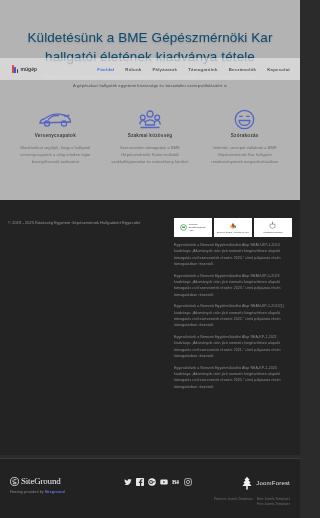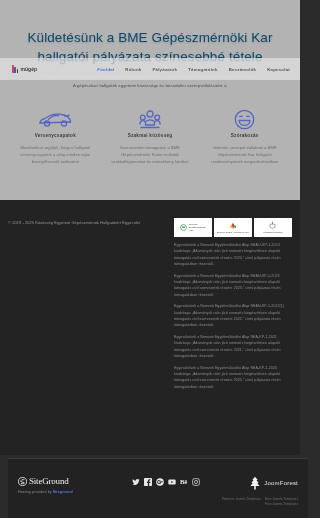--- a/index.html
+++ b/index.html
@@ -179,21 +179,21 @@
     font-size: 3.6px;
     line-height: 6.3px;
     color: #8d8d8d;
     margin-bottom: 5.5px;
     letter-spacing: 0.05px;
   }
 
   
   .bottombar {
     position: absolute;
-    left: 8px; bottom: 0;
+    left: 0; bottom: 0;
     width: 300px;
     height: 60px;
     background: #222222;
     border-top: 1px solid #3a3a3a;
     display: flex;
     align-items: flex-start;
     padding: 17px 10px 0 10px;
   }
   .sg-block { width: 95px; }
   .sg-logo {
@@ -265,21 +265,21 @@
   }
   .jf-links span { white-space: nowrap; }
   .jf-col { text-align: right; }
 </style>
 </head>
 <body>
 
 <div class="hero">
   <div class="hero-title">
     <div>Küldetésünk a BME Gépészmérnöki Kar</div>
-    <div>hallgatói pályázata színesebbé tétele</div>
+    <div>hallgatói életének kiadványa tétele</div>
   </div>
   <div class="hero-sub">
     <div class="l1">Egyesületünk tevékenysége a hallgatói közösség építése és a szakmai fejlődés támogatása köré szerveződik</div>
     <div class="l2">A gépészkari hallgatók egyetemi közössége és társadalmi szerepvállalásáért is</div>
   </div>
 
   <div class="navbar">
     <div class="brand">
       <span class="brand-mark">
         <i class="bm r"></i>

